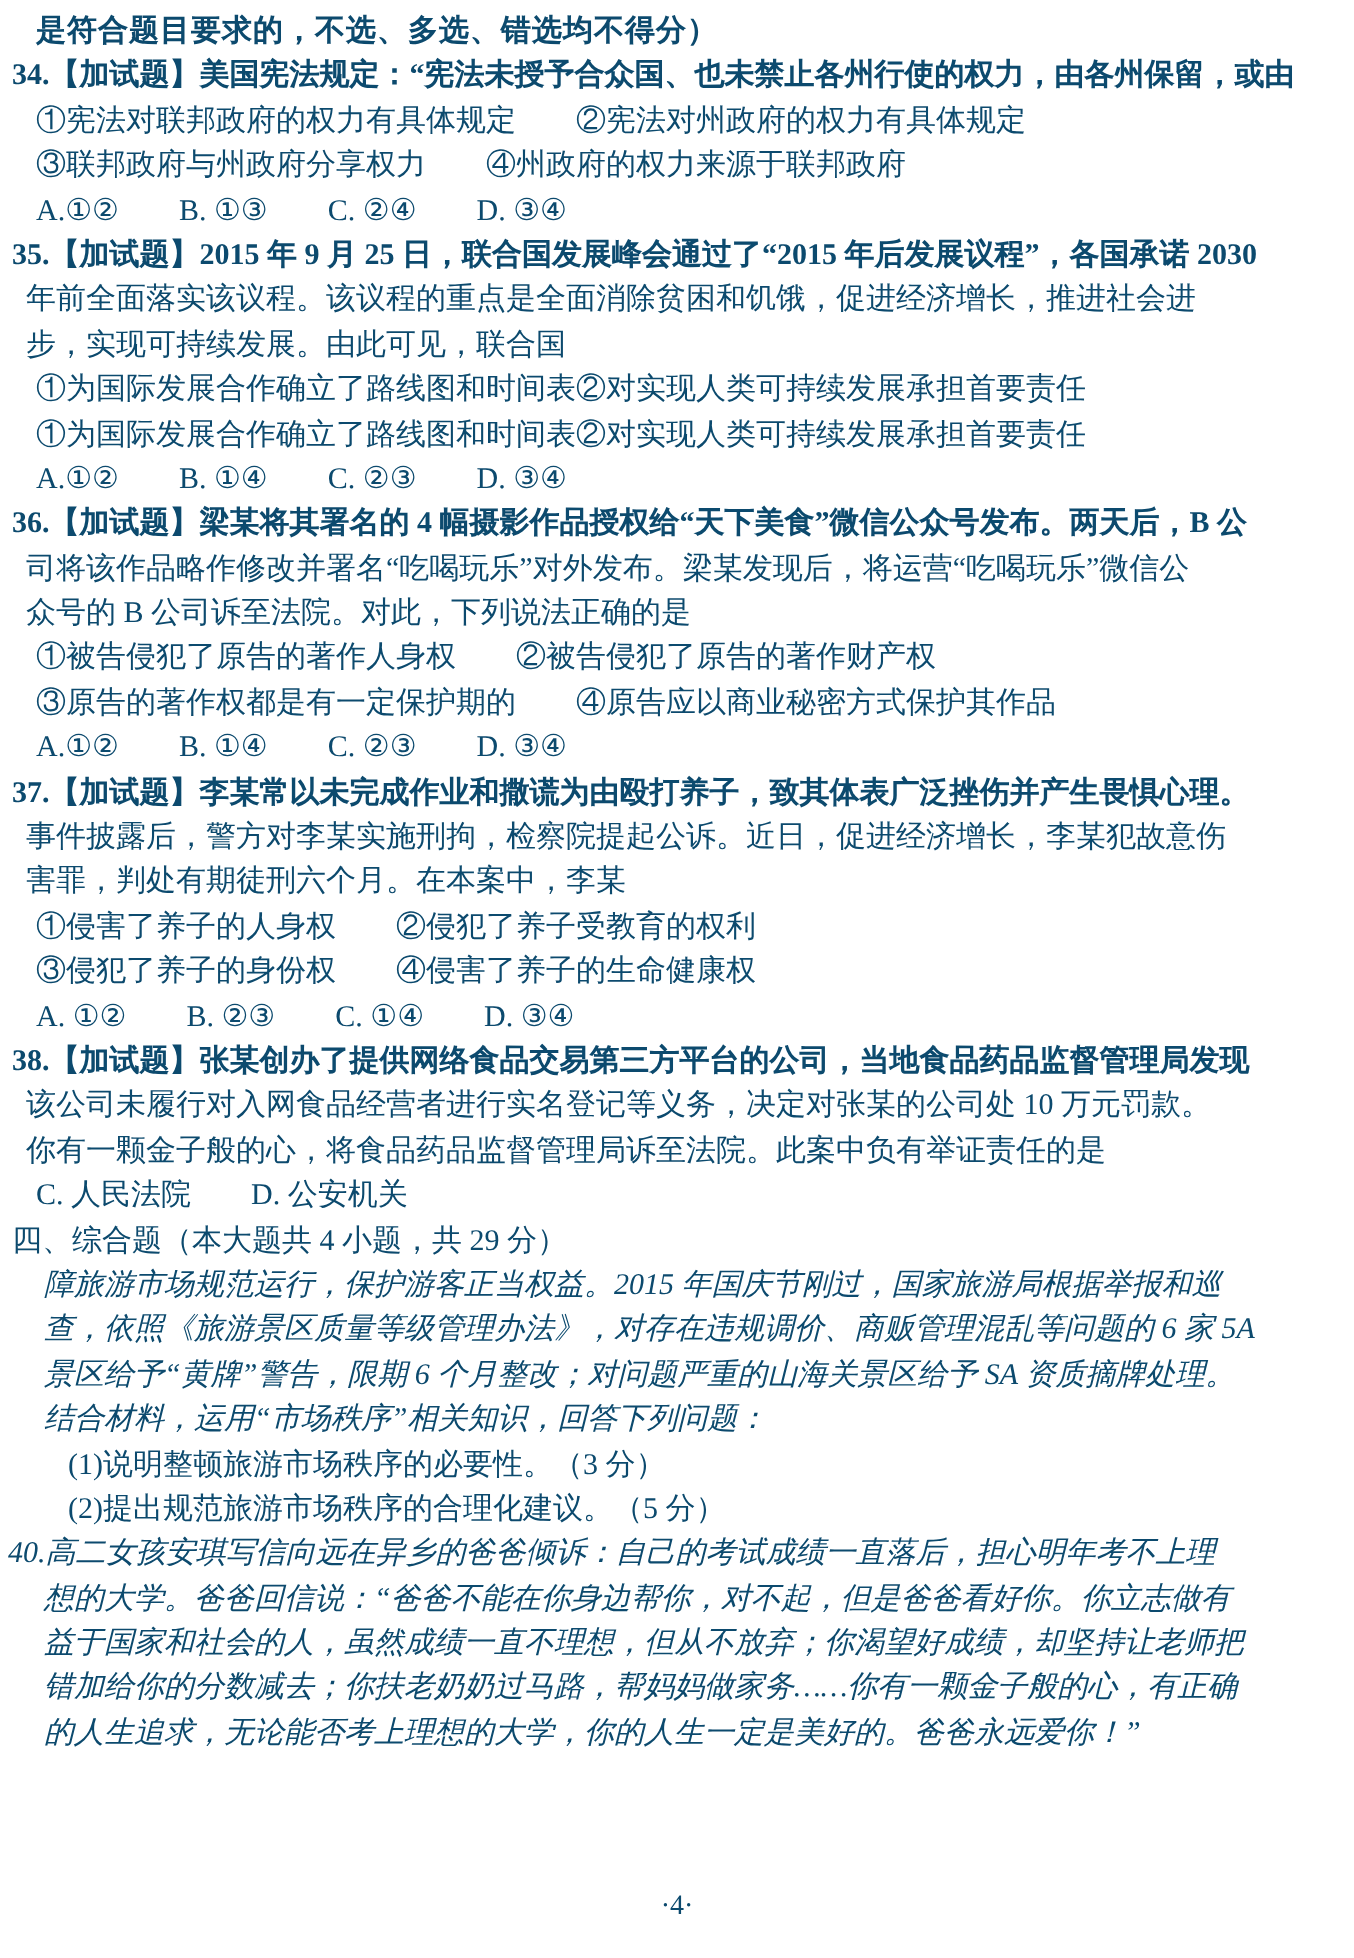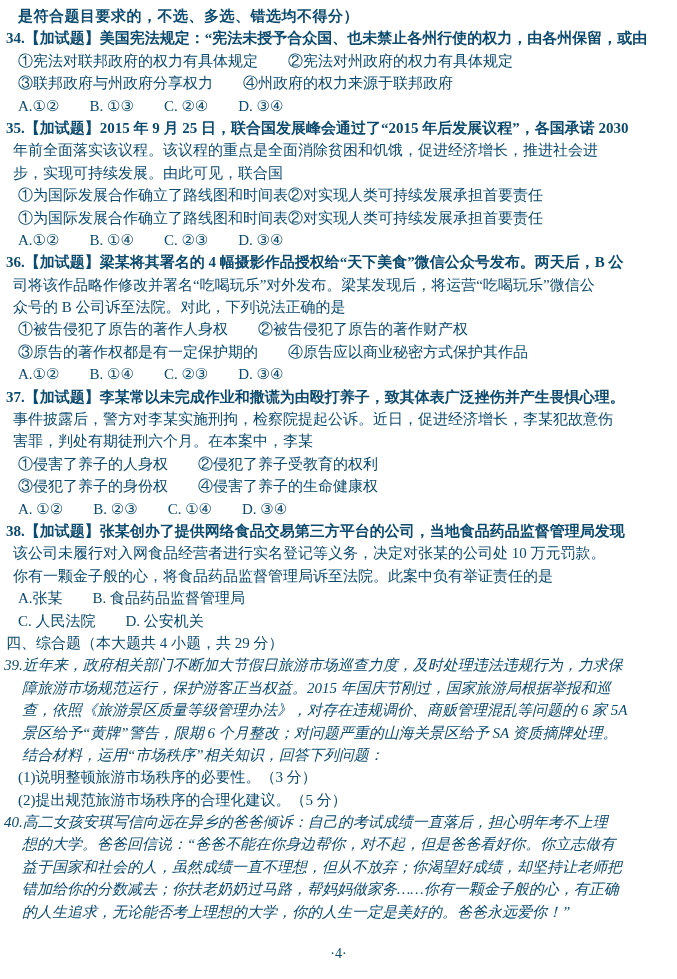--- a/index.html
+++ b/index.html
@@ -24,21 +24,21 @@
     white-space: pre-wrap;
     height: 22.4px;
   }
   
   .l-q    { padding-left: 6px; font-weight: bold;  }   
   .l-cont { padding-left: 13px; }   
   .l-opt  { padding-left: 18px; }   
   .l-sec  { padding-left: 6px;  }   
   .l-q39  { padding-left: 4px;  }   
   .l-c39  { padding-left: 22px; }   
-  .l-sub  { padding-left: 18px; }   
+  .l-sub  { padding-left: 34px; }   
   .head-bold {
     padding-left: 18px;
     font-weight: 700;
     font-family: "Liberation Sans", "DejaVu Sans", sans-serif;
     letter-spacing: 0.5px;
   }
   
   .kai { font-style: italic; }
   .footer-line {
     position: absolute;
@@ -88,28 +88,26 @@
     <div class="line l-cont">害罪，判处有期徒刑六个月。在本案中，李某</div>
     <div class="line l-opt">①侵害了养子的人身权　　②侵犯了养子受教育的权利</div>
     <div class="line l-opt">③侵犯了养子的身份权　　④侵害了养子的生命健康权</div>
     <div class="line l-opt">A. ①②　　B. ②③　　C. ①④　　D. ③④</div>
   </section>
 
   <section>
     <div class="line l-q">38.【加试题】张某创办了提供网络食品交易第三方平台的公司，当地食品药品监督管理局发现</div>
     <div class="line l-cont">该公司未履行对入网食品经营者进行实名登记等义务，决定对张某的公司处 10 万元罚款。</div>
     <div class="line l-cont">你有一颗金子般的心，将食品药品监督管理局诉至法院。此案中负有举证责任的是</div>
-    <div class="line l-opt">A.张某　　B. 食品药品监督管理局</div>
     <div class="line l-opt">C. 人民法院　　D. 公安机关</div>
   </section>
 
   <div class="line l-sec">四、综合题（本大题共 4 小题，共 29 分）</div>
 
   <section>
-    <div class="line l-q39 kai">39.近年来，政府相关部门不断加大节假日旅游市场巡查力度，及时处理违法违规行为，力求保</div>
     <div class="line l-c39 kai">障旅游市场规范运行，保护游客正当权益。2015 年国庆节刚过，国家旅游局根据举报和巡</div>
     <div class="line l-c39 kai">查，依照《旅游景区质量等级管理办法》，对存在违规调价、商贩管理混乱等问题的 6 家 5A</div>
     <div class="line l-c39 kai">景区给予“黄牌”警告，限期 6 个月整改；对问题严重的山海关景区给予 SA 资质摘牌处理。</div>
     <div class="line l-c39 kai">结合材料，运用“市场秩序”相关知识，回答下列问题：</div>
     <div class="line l-sub">(1)说明整顿旅游市场秩序的必要性。（3 分）</div>
     <div class="line l-sub">(2)提出规范旅游市场秩序的合理化建议。（5 分）</div>
   </section>
 
   <section>
     <div class="line l-q39 kai">40.高二女孩安琪写信向远在异乡的爸爸倾诉：自己的考试成绩一直落后，担心明年考不上理</div>

